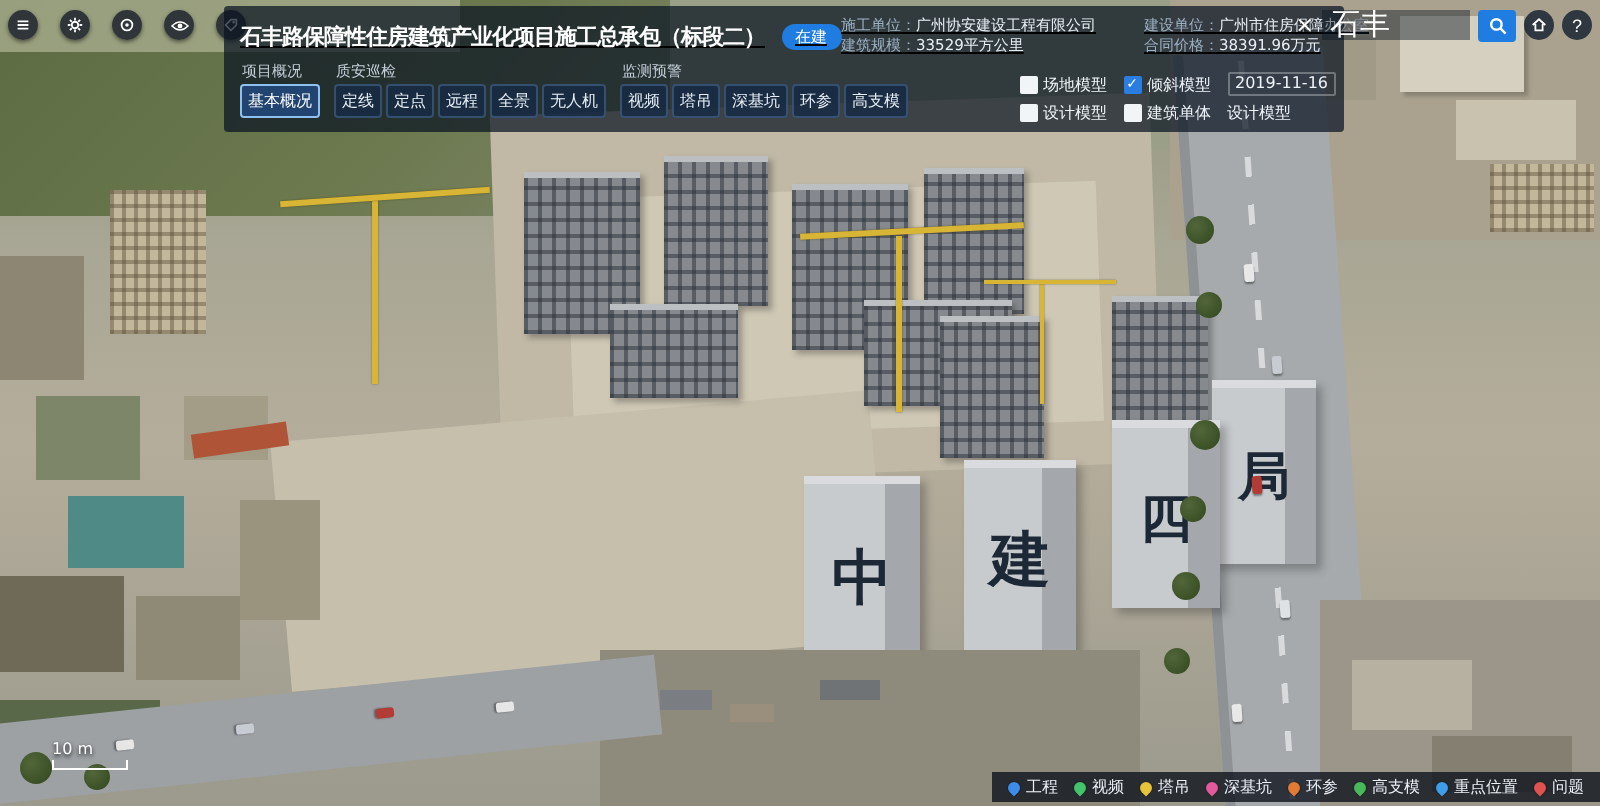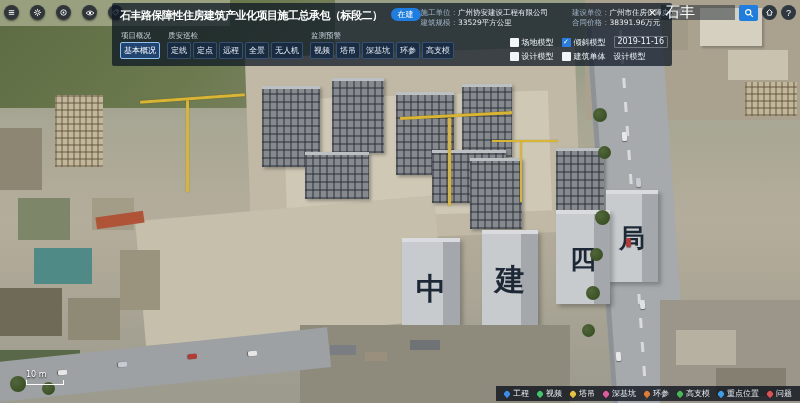--- a/index.html
+++ b/index.html
@@ -21,21 +21,21 @@
   .car{width:5px;height:9px;border-radius:1.5px;box-shadow:0 1px 1px rgba(0,0,0,.4);}
   .crane{background:#d9b535;box-shadow:0 0 1px rgba(60,50,0,.6);}
   
   .map-tools{position:absolute;left:4px;top:5px;display:flex;gap:11px;}
   .tool-btn{width:15px;height:15px;border-radius:50%;background:rgba(28,34,44,.85);
       display:flex;align-items:center;justify-content:center;box-shadow:0 1px 2px rgba(0,0,0,.5);
       border:none;padding:0;cursor:pointer;}
   
   .header{position:absolute;left:112px;top:3px;width:560px;height:63px;background:rgba(9,19,33,.72);
       padding:5px 8px 4px;box-sizing:border-box;border-radius:2px;}
-  .title-row{display:flex;align-items:flex-start;}
+  .title-row{display:flex;align-items:center;text-decoration:underline;}
   .title{color:#fff;font-size:11px;font-weight:bold;letter-spacing:-.5px;white-space:nowrap;}
   .badge{background:#1f7ce0;color:#fff;font-size:8px;padding:1px 7px;border-radius:8px;margin-left:8px;white-space:nowrap;}
   .info{display:flex;gap:24px;margin-left:auto;}
   .info-col{font-size:7.5px;line-height:10px;white-space:nowrap;}
   .info-label{color:#9db0c4;} .info-value{color:#e8eef5;}
   .tabs-row{display:flex;gap:7px;margin-top:3px;align-items:flex-end;}
   .group-label{font-size:7.5px;color:#c3cdd9;margin:0 0 2px 1px;height:9px;white-space:nowrap;}
   .btn-row{display:flex;gap:2px;}
   .tab-btn{background:rgba(22,42,68,.85);border:1px solid rgba(110,150,200,.35);color:#e6edf5;
       font-size:8px;padding:2px 3px;white-space:nowrap;border-radius:2px;cursor:pointer;}

